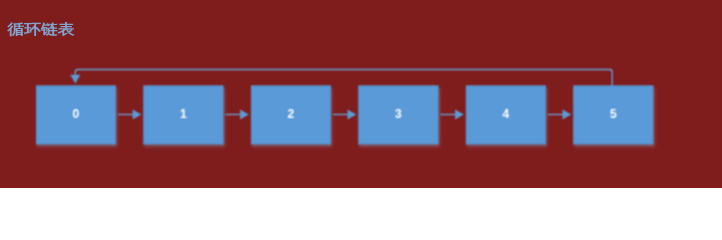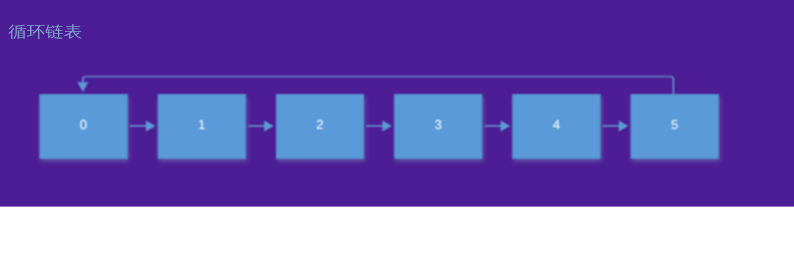--- a/index.html
+++ b/index.html
@@ -1,17 +1,17 @@
 <!DOCTYPE html>
 <html><head>
 <meta charset="utf-8">
 <style>
   html,body{margin:0;padding:0;}
   body{width:722px;height:188px;background:#ffffff;font-family:"Liberation Sans",sans-serif;overflow:hidden;}
-  #page{position:relative;width:722px;height:188px;background:#4c1d95;}
+  #page{position:relative;width:722px;height:188px;background:#7f1d1d;font-weight:bold;}
   #title{position:absolute;left:7.5px;top:22.2px;font-size:16.8px;color:#7FA3CC;line-height:17px;white-space:nowrap;letter-spacing:0px;transform:scaleY(0.85);transform-origin:0 0;}
   #diagram{position:absolute;left:0;top:0;}
 </style>
 </head>
 <body>
 
 <div id="page">
   <div id="title">循环链表</div>
   <svg id="diagram" viewBox="0 0 722 188" width="722" height="188">
       <defs>

